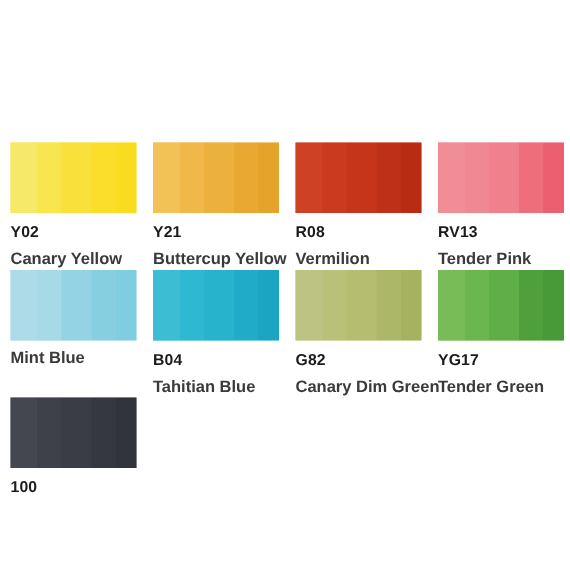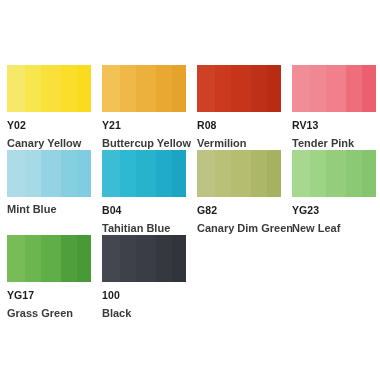--- a/index.html
+++ b/index.html
@@ -13,21 +13,21 @@
     overflow: hidden;
     font-family: "Liberation Sans", sans-serif;
     -webkit-font-smoothing: antialiased;
   }
   #swatch-sheet {
     position: relative;
     width: 380px;
     height: 320px;
     background: #ffffff;
     box-sizing: border-box;
-    padding: 65px 7px 0 7px;
+    padding: 95px 7px 0 7px;
   }
   .swatch-grid {
     display: grid;
     grid-template-columns: repeat(4, 1fr);
     grid-template-rows: repeat(3, 85px);
     column-gap: 11px;
     row-gap: 0px;
   }
   .swatch-cell {
     position: relative;
@@ -138,46 +138,34 @@
           <div class="band" style="left: 0%; width: 21.8286%; background: rgb(189, 195, 131);"></div>
           <div class="band" style="left: 21.4286%; width: 19.4476%; background: rgb(185, 192, 120);"></div>
           <div class="band" style="left: 40.4762%; width: 24.2095%; background: rgb(180, 189, 112);"></div>
           <div class="band" style="left: 64.2857%; width: 19.4476%; background: rgb(173, 183, 104);"></div>
           <div class="band" style="left: 83.3333%; width: 17.0667%; background: rgb(167, 178, 97);"></div>
         </div>
         <div class="swatch-code">G82</div>
         <div class="swatch-name">Canary Dim Green</div>
       </div>
       <div class="swatch-cell">
-        <div class="swatch-chip" style="background: rgb(151, 208, 127);">
-          <div class="band" style="left: 0%; width: 21.8286%; background: rgb(166, 216, 143);"></div>
-          <div class="band" style="left: 21.4286%; width: 19.4476%; background: rgb(157, 212, 134);"></div>
-          <div class="band" style="left: 40.4762%; width: 24.2095%; background: rgb(148, 206, 124);"></div>
-          <div class="band" style="left: 64.2857%; width: 19.4476%; background: rgb(139, 201, 116);"></div>
-          <div class="band" style="left: 83.3333%; width: 17.0667%; background: rgb(132, 197, 109);"></div>
-        </div>
-        <div class="swatch-code">YG23</div>
-        <div class="swatch-name">New Leaf</div>
-      </div>
-      <div class="swatch-cell">
         <div class="swatch-chip" style="background: rgb(95, 174, 72);">
           <div class="band" style="left: 0%; width: 21.8286%; background: rgb(119, 188, 87);"></div>
           <div class="band" style="left: 21.4286%; width: 19.4476%; background: rgb(108, 182, 80);"></div>
           <div class="band" style="left: 40.4762%; width: 24.2095%; background: rgb(95, 174, 72);"></div>
           <div class="band" style="left: 64.2857%; width: 19.4476%; background: rgb(79, 159, 61);"></div>
           <div class="band" style="left: 83.3333%; width: 17.0667%; background: rgb(72, 153, 55);"></div>
         </div>
         <div class="swatch-code">YG17</div>
-        <div class="swatch-name">Grass Green</div>
+        <div class="swatch-name">Tender Green</div>
       </div>
       <div class="swatch-cell">
         <div class="swatch-chip" style="background: rgb(60, 63, 71);">
           <div class="band" style="left: 0%; width: 21.8286%; background: rgb(68, 71, 79);"></div>
           <div class="band" style="left: 21.4286%; width: 19.4476%; background: rgb(62, 65, 74);"></div>
           <div class="band" style="left: 40.4762%; width: 24.2095%; background: rgb(58, 61, 69);"></div>
           <div class="band" style="left: 64.2857%; width: 19.4476%; background: rgb(53, 56, 63);"></div>
           <div class="band" style="left: 83.3333%; width: 17.0667%; background: rgb(49, 52, 59);"></div>
         </div>
         <div class="swatch-code">100</div>
-        <div class="swatch-name">Black</div>
       </div>
     </div>
 </div>
 
 </body></html>

